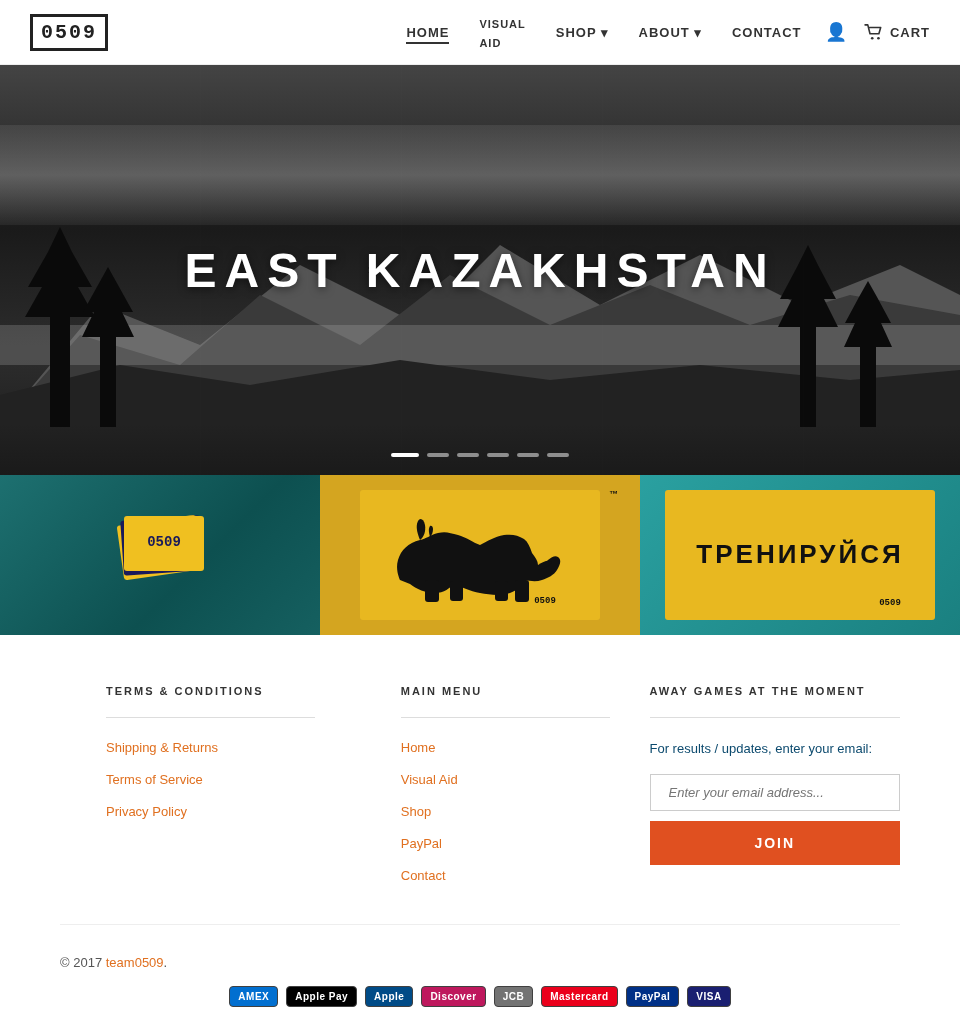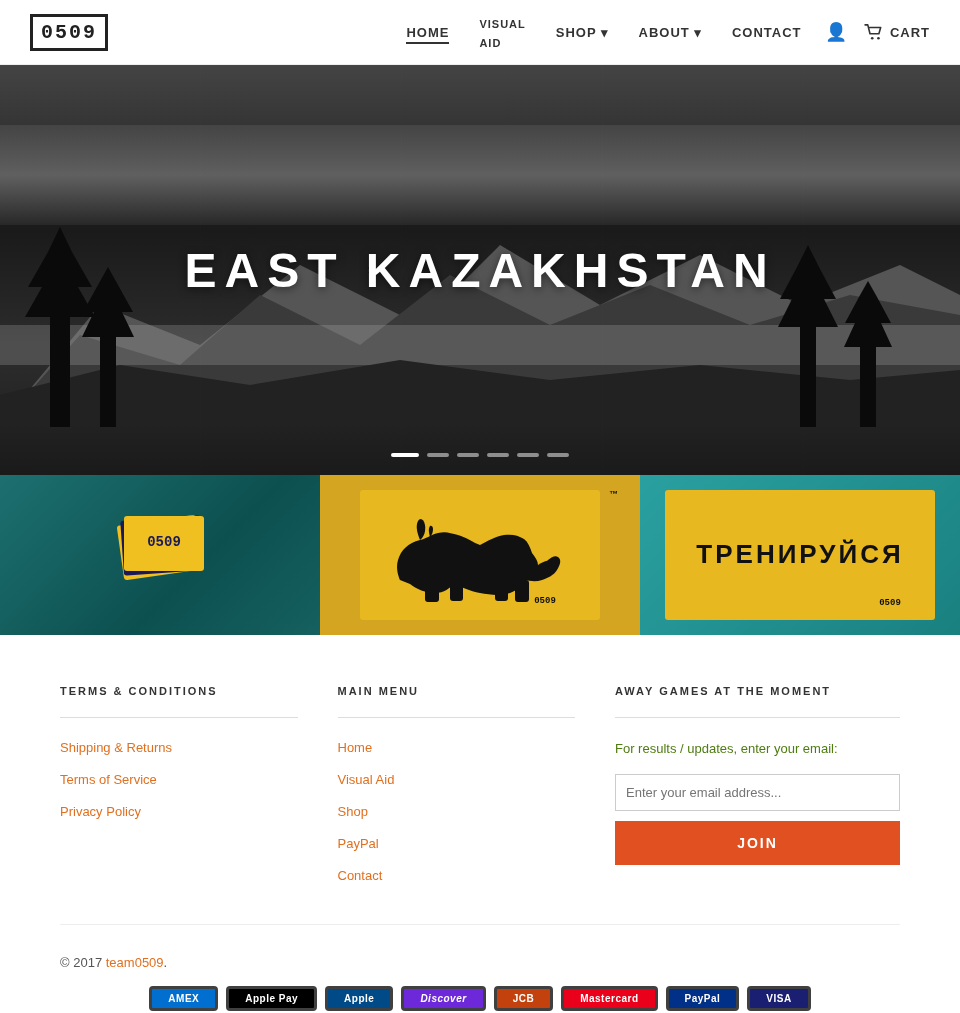--- a/index.html
+++ b/index.html
@@ -122,20 +122,21 @@
       background: #fff;
       padding: 50px 60px 40px;
     }
     .footer-top {
       display: flex;
       gap: 40px;
       padding-bottom: 40px;
     }
     .footer-col {
       flex: 1;
+      margin-left: 46px;
     }
     .footer-col-wide {
       flex: 1.2;
     }
     .footer-heading {
       font-size: 11px;
       font-weight: 700;
       letter-spacing: 2px;
       color: #333;
       margin-bottom: 20px;
@@ -148,32 +149,33 @@
       gap: 14px;
     }
     .footer-links a {
       text-decoration: none;
       color: #e07020;
       font-size: 13px;
       text-align: center;
     }
     .footer-email-text {
       font-size: 13px;
-      color: #4d7c0f;
+      color: #0c4a6e;
       line-height: 1.7;
       margin-bottom: 14px;
     }
     .email-input {
       width: 100%;
-      padding: 10px 10px;
+      padding: 10px 18px;
       border: 1px solid #ccc;
       font-size: 13px;
       color: #999;
       margin-bottom: 10px;
       outline: none;
+      font-style: italic;
     }
     .join-btn {
       width: 100%;
       background: #e05020;
       color: #fff;
       font-size: 14px;
       font-weight: 700;
       letter-spacing: 2px;
       border: none;
       padding: 14px;
@@ -195,32 +197,32 @@
       text-decoration: none;
     }
     .payment-icons {
       display: flex;
       gap: 8px;
       justify-content: center;
       flex-wrap: wrap;
     }
     .payment-badge {
       background: #f5f5f5;
-      border: 3px solid #404040;
+      border: 1px solid #404040;
       border-radius: 4px;
-      padding: 4px 16px;
+      padding: 4px 8px;
       font-size: 10px;
       font-weight: 700;
       color: #333;
       letter-spacing: 0.5px;
     }
     .payment-badge.amex { background: #016fd0; color: #fff; }
     .payment-badge.apple { background: #000; color: #fff; }
-    .payment-badge.discover { background: #6d28d9; color: #fff; font-style: italic; }
-    .payment-badge.jcb { background: #c2410c; color: #fff; }
+    .payment-badge.discover { background: #be185d; color: #fff; }
+    .payment-badge.jcb { background: #737373; color: #fff; }
     .payment-badge.mastercard { background: #eb001b; color: #fff; }
     .payment-badge.paypal { background: #003087; color: #fff; }
     .payment-badge.visa { background: #1a1f71; color: #fff; }
 
     
     .footer-divider {
       border: none;
       border-top: 1px solid #ddd;
       margin: 0 0 20px 0;
     }

